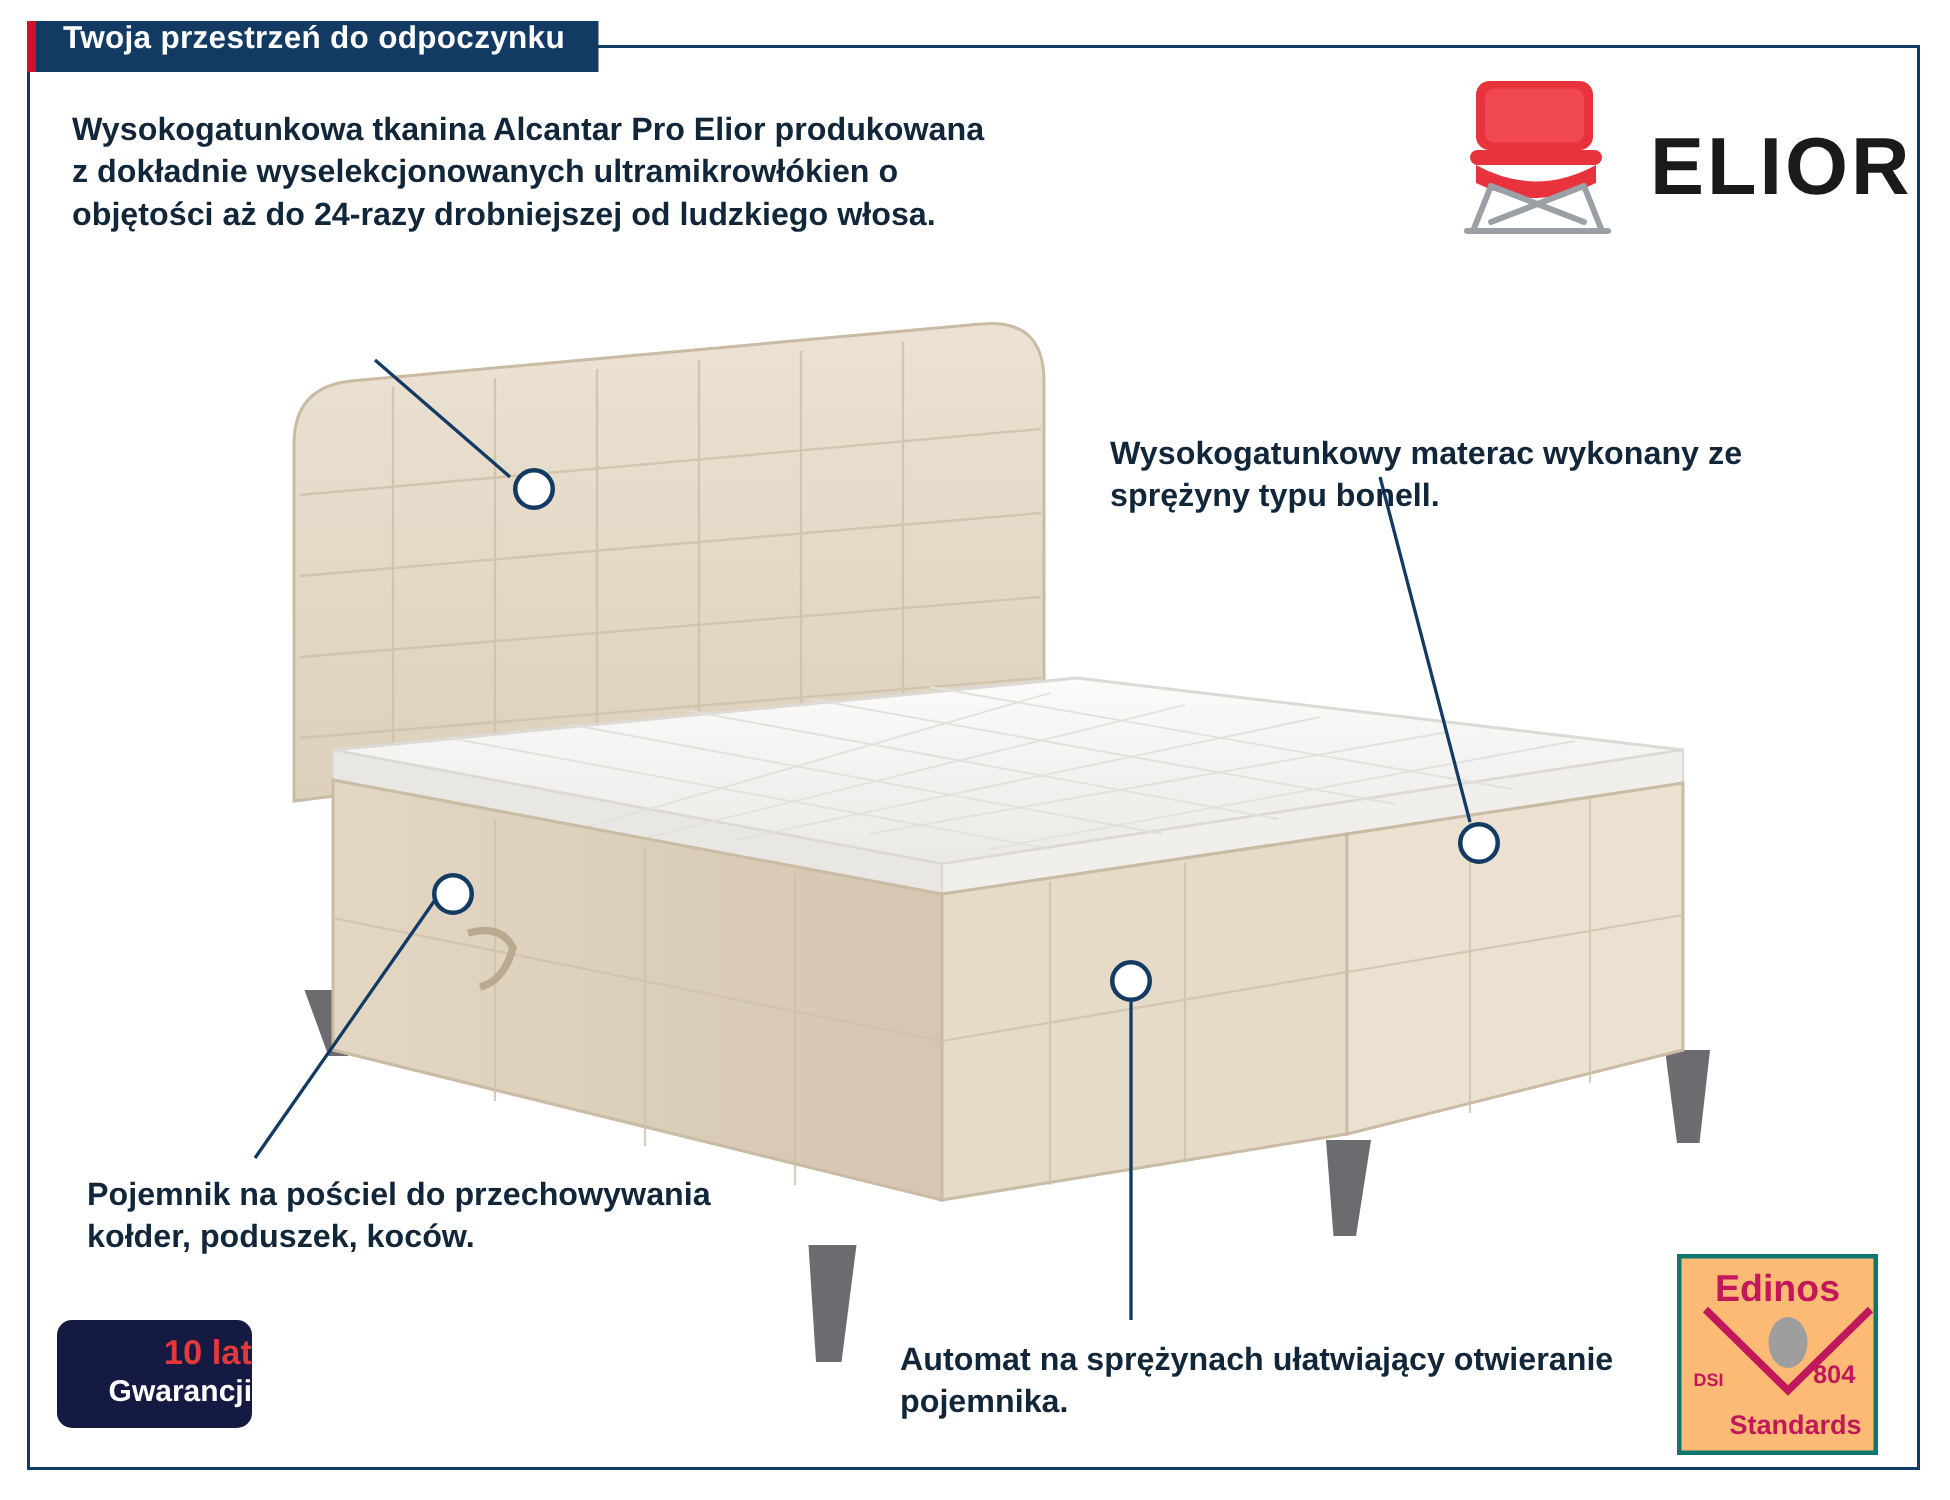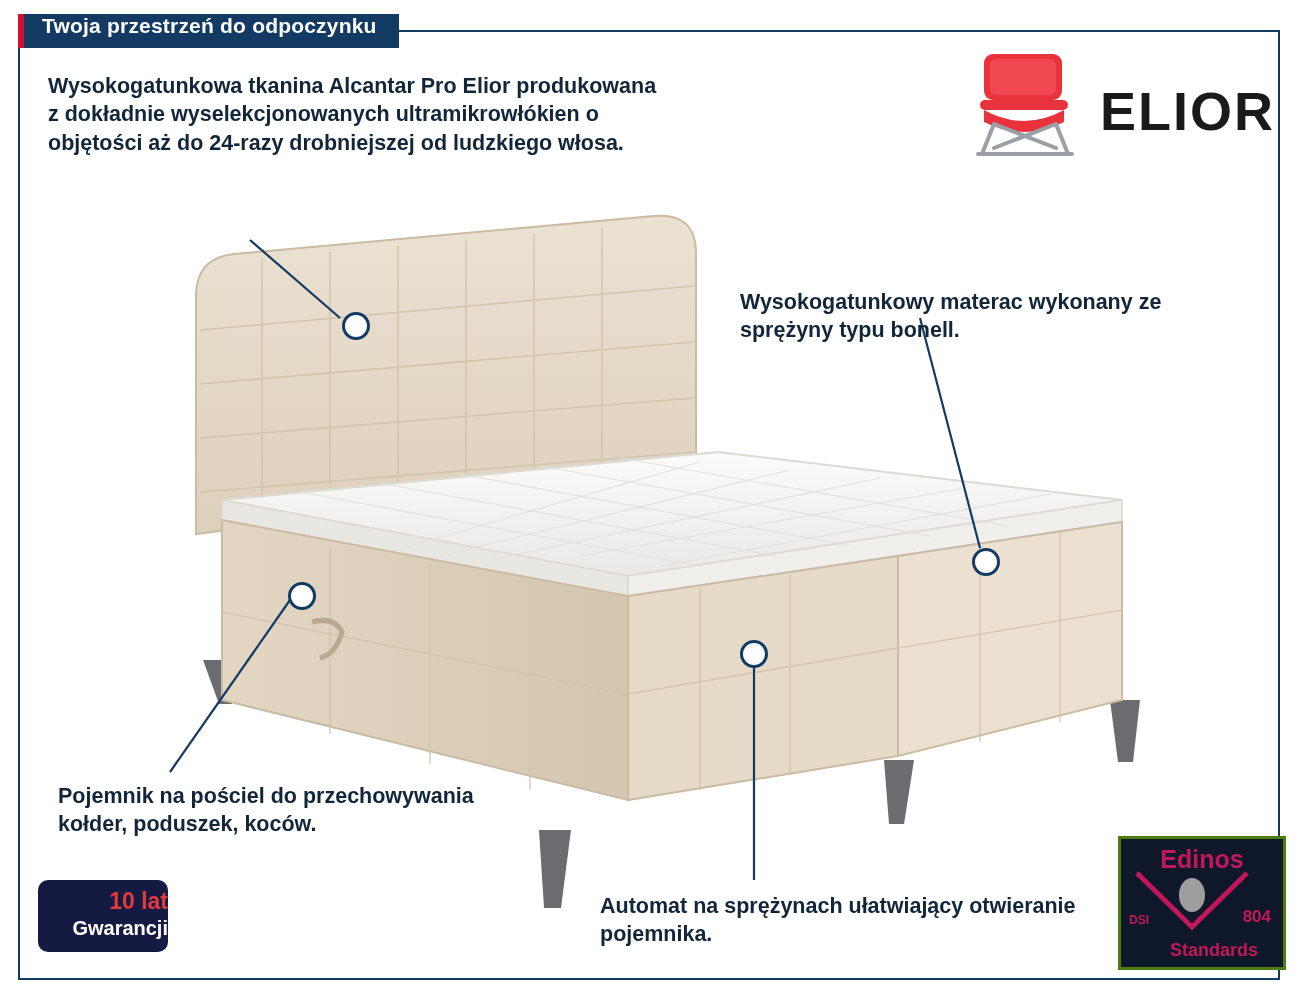--- a/index.html
+++ b/index.html
@@ -129,25 +129,25 @@
     font-size: 20px;
     font-weight: bold;
     margin-top: 2px;
   }
 
   
   #edinos {
     position: absolute;
     left: 1118px;
     top: 836px;
-    width: 168px;
+    width: 134px;
     height: 134px;
-    border: 3px solid #4d7c0f;
+    border: 3px solid #0f766e;
     box-sizing: border-box;
-    background: #0f172a;
+    background: #fdba74;
   }
   #edinos .e-top {
     text-align: center;
     color: #c2185b;
     font-weight: bold;
     font-size: 25px;
     margin-top: 6px;
   }
   #edinos .e-bottom {
     position: absolute;

